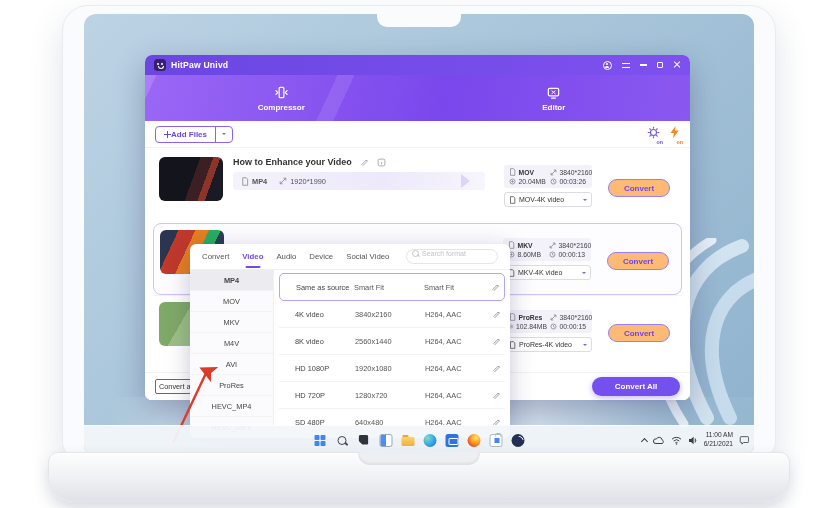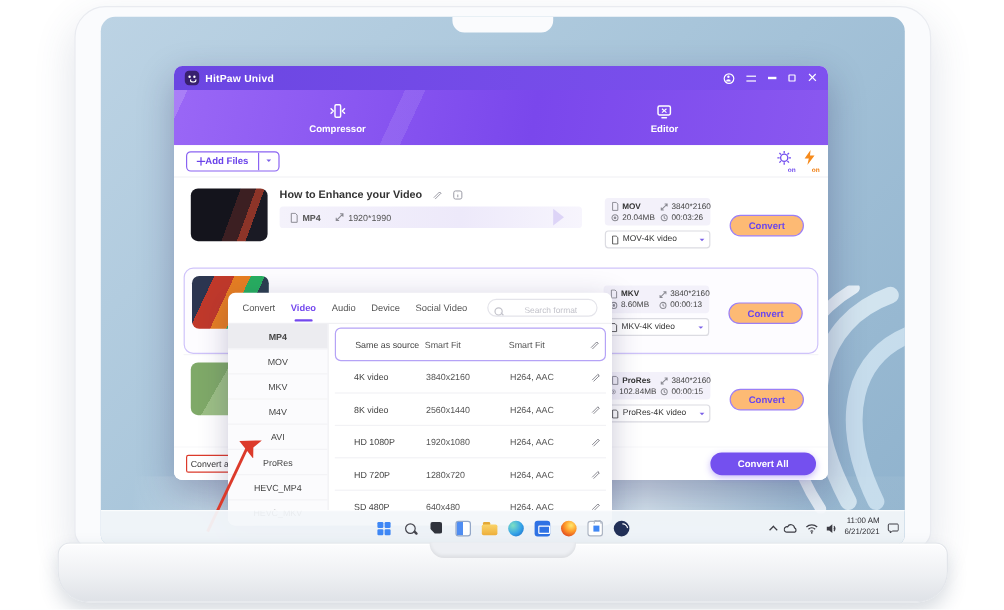--- a/index.html
+++ b/index.html
@@ -148,21 +148,21 @@
   
   .panel { position:absolute; left:45px; top:123px; width:320px; height:194px; background:#fff; border-radius:6px;
            box-shadow:0 6px 24px rgba(40,30,90,.25); z-index:5; display:flex; flex-direction:column; overflow:hidden; }
   .ptabs { height:26px; display:flex; align-items:center; gap:13px; padding:0 12px;
            border-bottom:1px solid #f0f0f3; font-size:7.8px; color:#555; flex:0 0 auto; }
   .ptab { position:relative; }
   .ptab.active { color:#7347ee; font-weight:bold; }
   .ptab.active::after { content:''; position:absolute; left:50%; transform:translateX(-50%); bottom:-7px;
                         width:15px; height:2px; background:#7347ee; border-radius:1px; }
   .psearch { margin-left:auto; width:92px; height:15px; border:1px solid #e4e4ea; border-radius:8px;
-             display:flex; align-items:flex-end; padding:0 5px; gap:18px; }
+             display:flex; align-items:flex-start; padding:0 5px; gap:3px; }
   .psearch input { border:0; outline:0; width:100%; font-size:7px; color:#333; background:transparent;
                    font-family:"Liberation Sans", sans-serif; }
   .psearch input::placeholder { color:#c2c2ca; }
   .mag { width:7px; height:7px; position:relative; flex:0 0 auto; }
   .mag::before { content:''; position:absolute; left:0; top:0; width:5px; height:5px; border:1px solid #c2c2ca; border-radius:50%; }
   .mag::after { content:''; position:absolute; left:5px; top:5px; width:2.6px; height:1px; background:#c2c2ca; transform:rotate(45deg); }
   .pbody { flex:1; display:flex; min-height:0; }
   .pcats { width:84px; background:#fbfbfd; border-right:1px solid #f0f0f3; display:flex; flex-direction:column; }
   .pcat { flex:1; display:flex; align-items:center; justify-content:center; font-size:7.4px; color:#444;
           border-bottom:1px solid #f3f3f6; }

